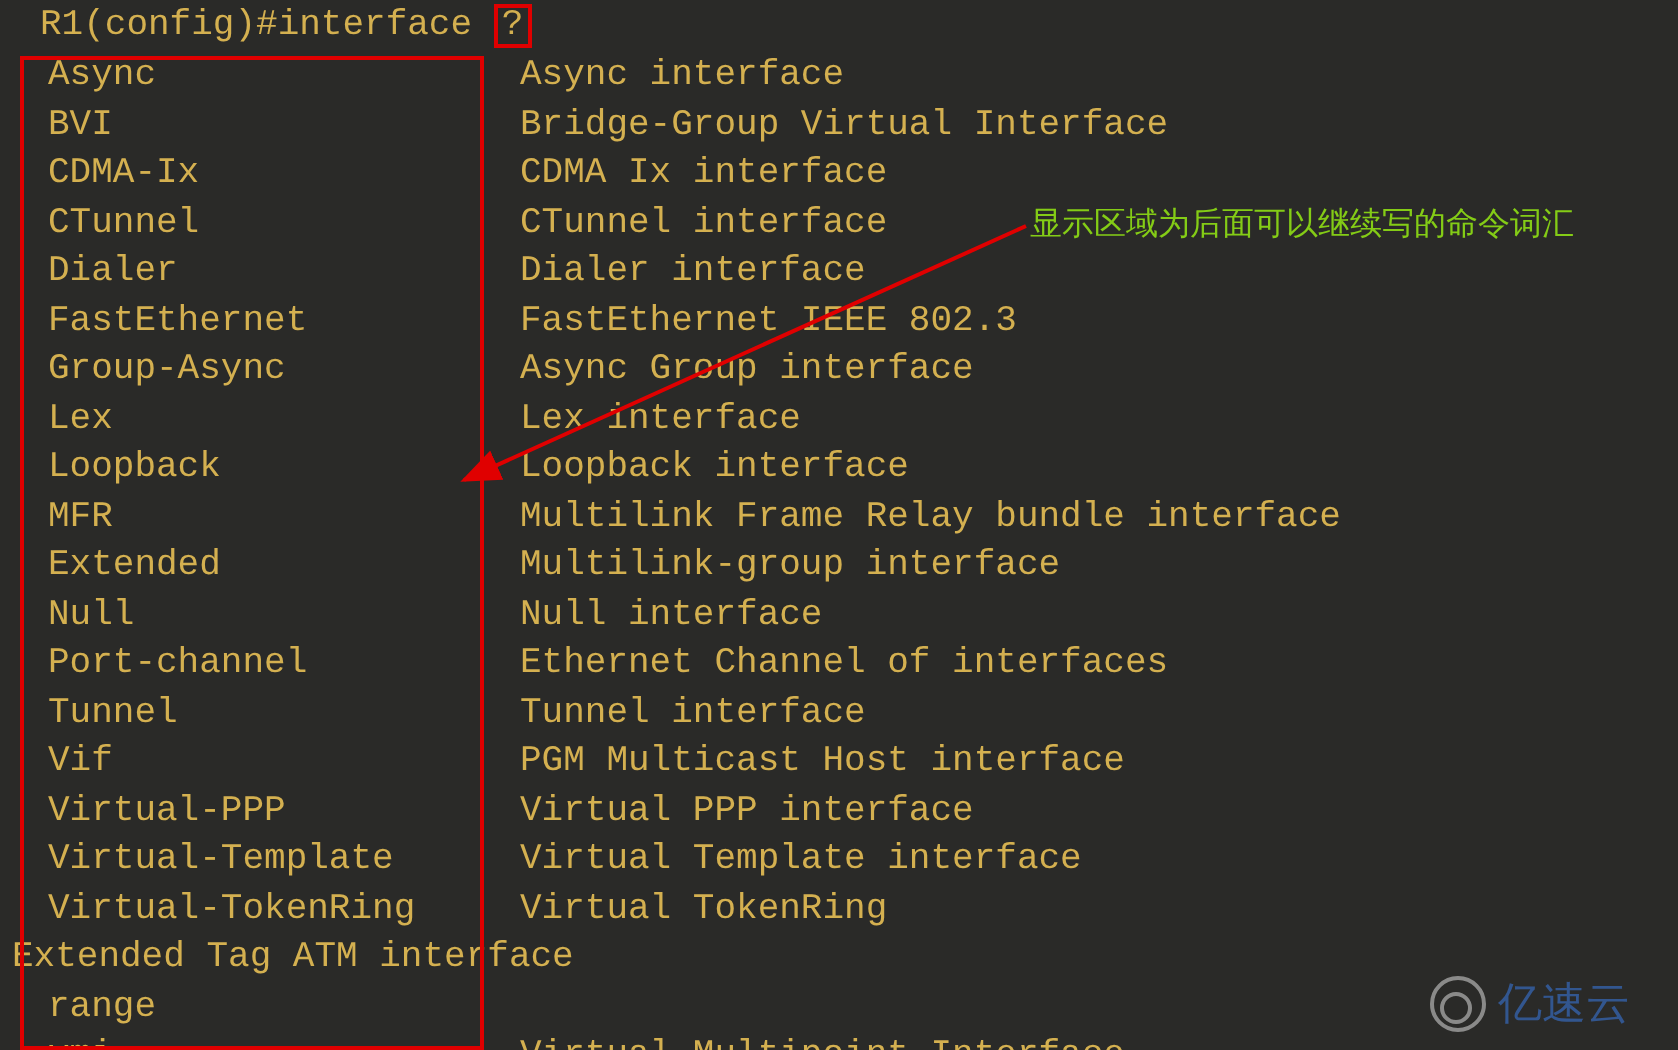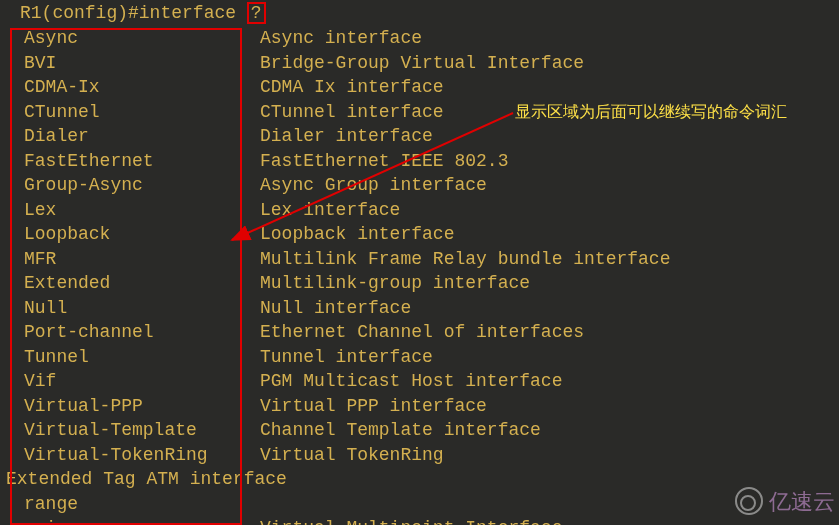--- a/index.html
+++ b/index.html
@@ -49,44 +49,45 @@
     }
     .col-name {
       width: 254px;
       padding-left: 18px;
     }
     .col-desc {
       flex: 1;
     }
     .annotation {
       position: absolute;
-      color: #fde047;
+      color: #84cc16;
       font-size: 16px;
       font-family: "SimSun", "Microsoft YaHei", sans-serif;
       left: 515px;
       top: 102px;
       white-space: nowrap;
     }
     .arrow-svg {
       position: absolute;
       left: 220px;
       top: 110px;
       width: 298px;
       height: 140px;
       pointer-events: none;
     }
     .watermark {
       position: absolute;
-      right: 4px;
+      right: 24px;
       bottom: 8px;
-      color: #f0abfc;
+      color: #3b82f6;
       opacity: 0.5;
       font-size: 22px;
       font-family: "Microsoft YaHei", sans-serif;
       display: flex;
+      align-items: center;
       gap: 6px;
     }
     .watermark-icon {
       width: 28px;
       height: 28px;
       border: 2px solid #ffffff;
       border-radius: 50%;
       opacity: 0.9;
       position: relative;
     }
@@ -118,21 +119,21 @@
       <div class="row"><span class="col-name">Group-Async</span><span class="col-desc">Async Group interface</span></div>
       <div class="row"><span class="col-name">Lex</span><span class="col-desc">Lex interface</span></div>
       <div class="row"><span class="col-name">Loopback</span><span class="col-desc">Loopback interface</span></div>
       <div class="row"><span class="col-name">MFR</span><span class="col-desc">Multilink Frame Relay bundle interface</span></div>
       <div class="row"><span class="col-name">Extended</span><span class="col-desc">Multilink-group interface</span></div>
       <div class="row"><span class="col-name">Null</span><span class="col-desc">Null interface</span></div>
       <div class="row"><span class="col-name">Port-channel</span><span class="col-desc">Ethernet Channel of interfaces</span></div>
       <div class="row"><span class="col-name">Tunnel</span><span class="col-desc">Tunnel interface</span></div>
       <div class="row"><span class="col-name">Vif</span><span class="col-desc">PGM Multicast Host interface</span></div>
       <div class="row"><span class="col-name">Virtual-PPP</span><span class="col-desc">Virtual PPP interface</span></div>
-      <div class="row"><span class="col-name">Virtual-Template</span><span class="col-desc">Channel Template interface</span></div>
+      <div class="row"><span class="col-name">Virtual-Template</span><span class="col-desc">Virtual Template interface</span></div>
       <div class="row"><span class="col-name">Virtual-TokenRing</span><span class="col-desc">Virtual TokenRing</span></div>
       <div class="row"><span class="col-desc">Extended Tag ATM interface</span></div>
       <div class="row"><span class="col-name">range</span></div>
       <div class="row"><span class="col-name">vmi</span><span class="col-desc">Virtual Multipoint Interface</span></div>
     </div>
 </div>
 
 <div class="annotation">显示区域为后面可以继续写的命令词汇</div>
 
 <svg class="arrow-svg">

